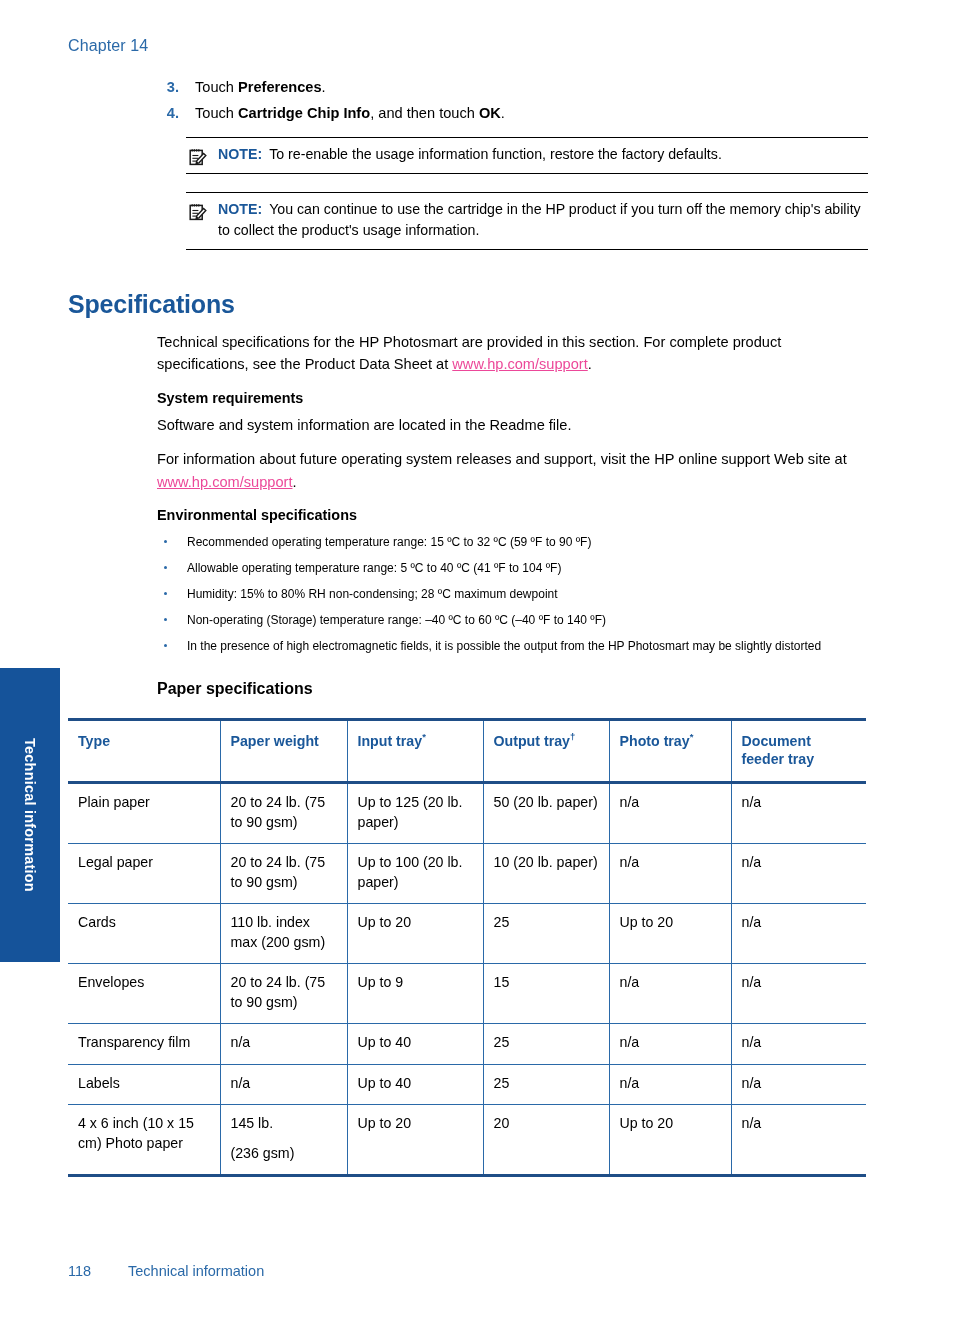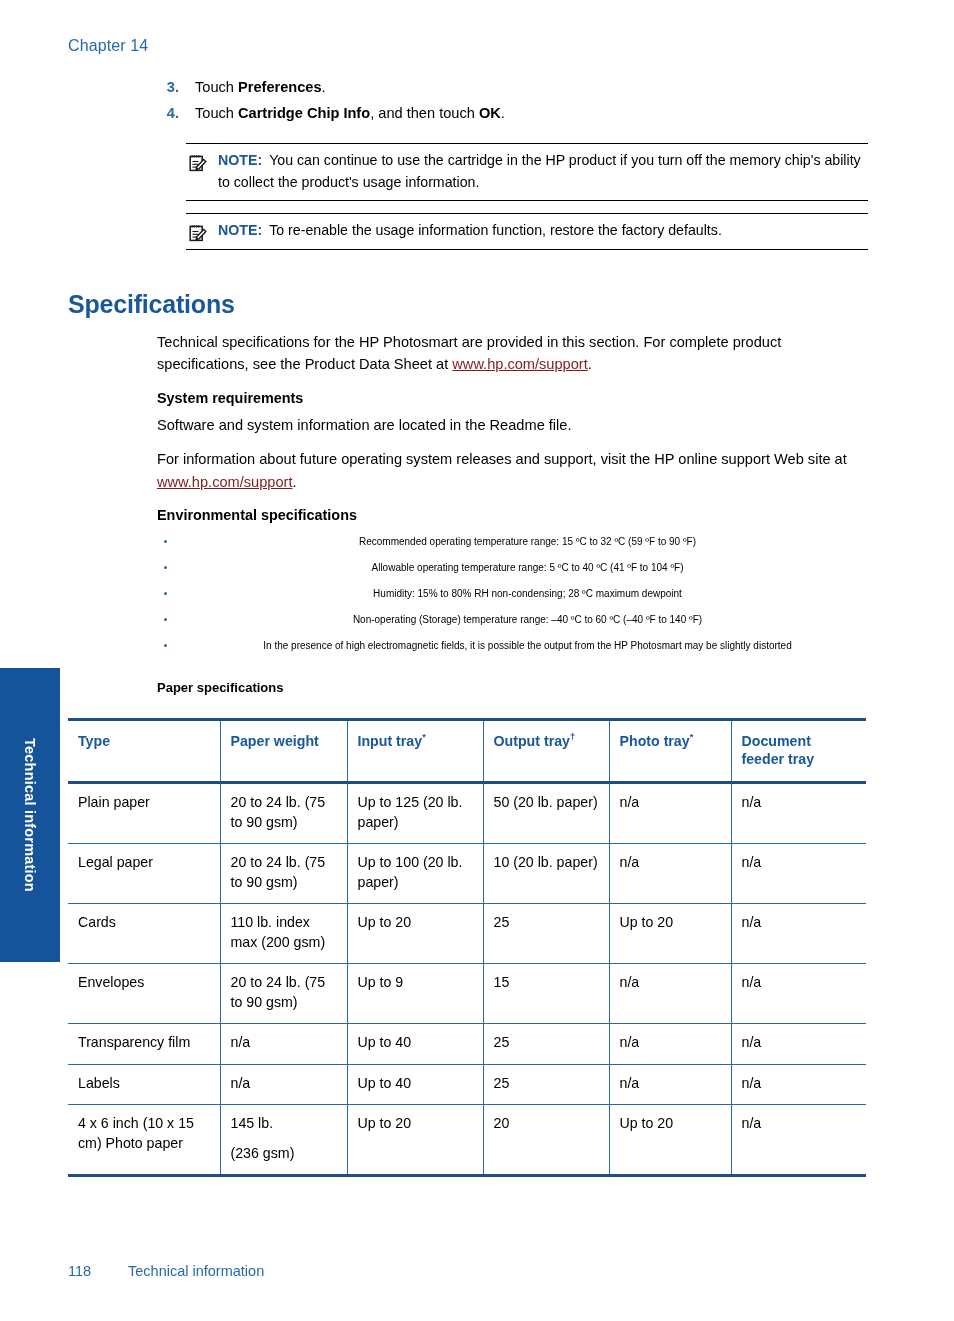--- a/index.html
+++ b/index.html
@@ -92,45 +92,44 @@
     font-size: 14.6px;
     line-height: 22.5px;
     margin: 0 0 12px 0;
   }
   .h3 {
     font-size: 14.4px;
     font-weight: bold;
     margin: 14px 0 8px 0;
   }
   a.link {
-    color: #7f1d1d;
+    color: #ec4899;
     text-decoration: underline;
   }
 
   
   ul.bullets { margin: 0; padding: 0; list-style: none; }
   ul.bullets li {
     position: relative;
     padding-left: 30px;
-    font-size: 10px;
+    font-size: 12px;
     line-height: 22.5px;
     margin-bottom: 3.5px;
-    text-align: center;
   }
   ul.bullets li .dot {
     position: absolute;
     left: 7px; top: 8.5px;
     width: 3.4px; height: 3.4px;
     background: #2a69a8;
     border-radius: 50%;
   }
 
   
   .tbl-title {
-    font-size: 13px;
+    font-size: 16px;
     font-weight: bold;
     margin: 22px 0 9px 0;
   }
   table.spec {
     border-collapse: collapse;
     width: 798px;
     table-layout: fixed;
     margin-left: 0;
   }
   table.spec thead th {
@@ -206,20 +205,40 @@
   <ol class="steps">
     <li class="step">
       <span class="step-num">3.</span>
       <span class="step-body"><span>Touch </span><b>Preferences</b><span>.</span></span>
     </li>
     <li class="step">
       <span class="step-num">4.</span>
       <span class="step-body"><span>Touch </span><b>Cartridge Chip Info</b><span>, and then touch </span><b>OK</b><span>.</span></span>
     </li>
   </ol>
+
+  <div class="note note-1">
+    <span class="note-icon">
+      <svg viewBox="0 0 20 20" width="20" height="20" aria-hidden="true">
+        <rect x="2.2" y="3.4" width="12" height="14" fill="#ffffff" stroke="#1b1b1b" stroke-width="1.5"></rect>
+        <line x1="4.2" y1="2.2" x2="4.2" y2="4.6" stroke="#1b1b1b" stroke-width="1.2"></line>
+        <line x1="6.4" y1="2.2" x2="6.4" y2="4.6" stroke="#1b1b1b" stroke-width="1.2"></line>
+        <line x1="8.6" y1="2.2" x2="8.6" y2="4.6" stroke="#1b1b1b" stroke-width="1.2"></line>
+        <line x1="10.8" y1="2.2" x2="10.8" y2="4.6" stroke="#1b1b1b" stroke-width="1.2"></line>
+        <line x1="4.4" y1="8.5" x2="10.4" y2="8.5" stroke="#1b1b1b" stroke-width="1.1"></line>
+        <line x1="4.4" y1="11.3" x2="10.4" y2="11.3" stroke="#1b1b1b" stroke-width="1.1"></line>
+        <line x1="4.4" y1="14.1" x2="8.6" y2="14.1" stroke="#1b1b1b" stroke-width="1.1"></line>
+        <path d="M8.8 13.8 L15.6 6.6 L17.8 8.6 L11.0 15.8 L8.2 16.6 Z" fill="#ffffff" stroke="#1b1b1b" stroke-width="1.4"></path>
+        <path d="M8.2 16.6 L9.0 14.4 L10.6 15.9 Z" fill="#1b1b1b"></path>
+      </svg>
+    </span>
+    <div class="note-inner">
+      <span class="note-label">NOTE:</span><span>To re-enable the usage information function, restore the factory defaults.</span>
+    </div>
+  </div>
 
   <div class="note note-2">
     <span class="note-icon">
       <svg viewBox="0 0 20 20" width="20" height="20" aria-hidden="true">
         <rect x="2.2" y="3.4" width="12" height="14" fill="#ffffff" stroke="#1b1b1b" stroke-width="1.5"></rect>
         <line x1="4.2" y1="2.2" x2="4.2" y2="4.6" stroke="#1b1b1b" stroke-width="1.2"></line>
         <line x1="6.4" y1="2.2" x2="6.4" y2="4.6" stroke="#1b1b1b" stroke-width="1.2"></line>
         <line x1="8.6" y1="2.2" x2="8.6" y2="4.6" stroke="#1b1b1b" stroke-width="1.2"></line>
         <line x1="10.8" y1="2.2" x2="10.8" y2="4.6" stroke="#1b1b1b" stroke-width="1.2"></line>
         <line x1="4.4" y1="8.5" x2="10.4" y2="8.5" stroke="#1b1b1b" stroke-width="1.1"></line>
@@ -227,40 +246,20 @@
         <line x1="4.4" y1="14.1" x2="8.6" y2="14.1" stroke="#1b1b1b" stroke-width="1.1"></line>
         <path d="M8.8 13.8 L15.6 6.6 L17.8 8.6 L11.0 15.8 L8.2 16.6 Z" fill="#ffffff" stroke="#1b1b1b" stroke-width="1.4"></path>
         <path d="M8.2 16.6 L9.0 14.4 L10.6 15.9 Z" fill="#1b1b1b"></path>
       </svg>
     </span>
     <div class="note-inner">
       <span class="note-label">NOTE:</span><span>You can continue to use the cartridge in the HP product if you turn off the memory chip's ability to collect the product's usage information.</span>
     </div>
   </div>
 
-  <div class="note note-1">
-    <span class="note-icon">
-      <svg viewBox="0 0 20 20" width="20" height="20" aria-hidden="true">
-        <rect x="2.2" y="3.4" width="12" height="14" fill="#ffffff" stroke="#1b1b1b" stroke-width="1.5"></rect>
-        <line x1="4.2" y1="2.2" x2="4.2" y2="4.6" stroke="#1b1b1b" stroke-width="1.2"></line>
-        <line x1="6.4" y1="2.2" x2="6.4" y2="4.6" stroke="#1b1b1b" stroke-width="1.2"></line>
-        <line x1="8.6" y1="2.2" x2="8.6" y2="4.6" stroke="#1b1b1b" stroke-width="1.2"></line>
-        <line x1="10.8" y1="2.2" x2="10.8" y2="4.6" stroke="#1b1b1b" stroke-width="1.2"></line>
-        <line x1="4.4" y1="8.5" x2="10.4" y2="8.5" stroke="#1b1b1b" stroke-width="1.1"></line>
-        <line x1="4.4" y1="11.3" x2="10.4" y2="11.3" stroke="#1b1b1b" stroke-width="1.1"></line>
-        <line x1="4.4" y1="14.1" x2="8.6" y2="14.1" stroke="#1b1b1b" stroke-width="1.1"></line>
-        <path d="M8.8 13.8 L15.6 6.6 L17.8 8.6 L11.0 15.8 L8.2 16.6 Z" fill="#ffffff" stroke="#1b1b1b" stroke-width="1.4"></path>
-        <path d="M8.2 16.6 L9.0 14.4 L10.6 15.9 Z" fill="#1b1b1b"></path>
-      </svg>
-    </span>
-    <div class="note-inner">
-      <span class="note-label">NOTE:</span><span>To re-enable the usage information function, restore the factory defaults.</span>
-    </div>
-  </div>
-
   <h1 class="h1">Specifications</h1>
 
   <div class="body-indent">
 
     <p class="para"><span>Technical specifications for the HP Photosmart are provided in this section. For complete product specifications, see the Product Data Sheet at </span><a class="link" href="#">www.hp.com/support</a><span>.</span></p>
 
     <div class="h3">System requirements</div>
 
     <p class="para">Software and system information are located in the Readme file.</p>
 

